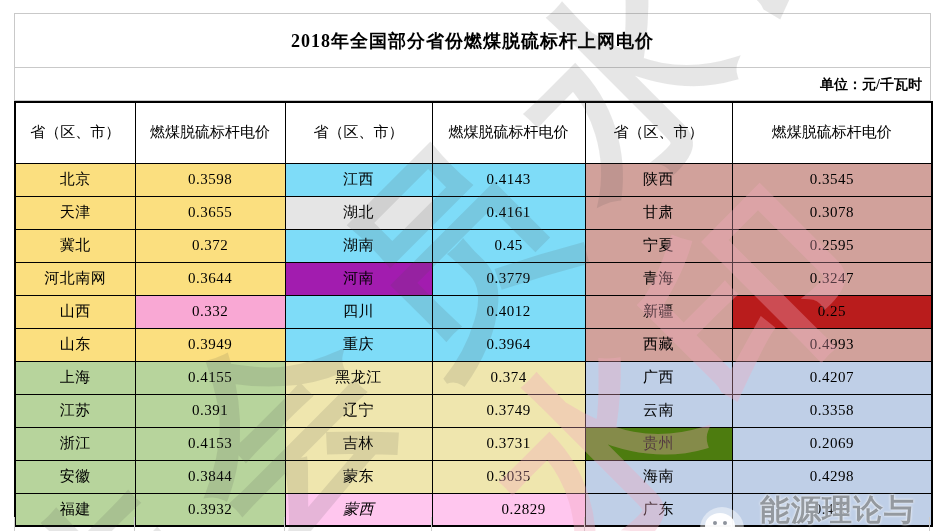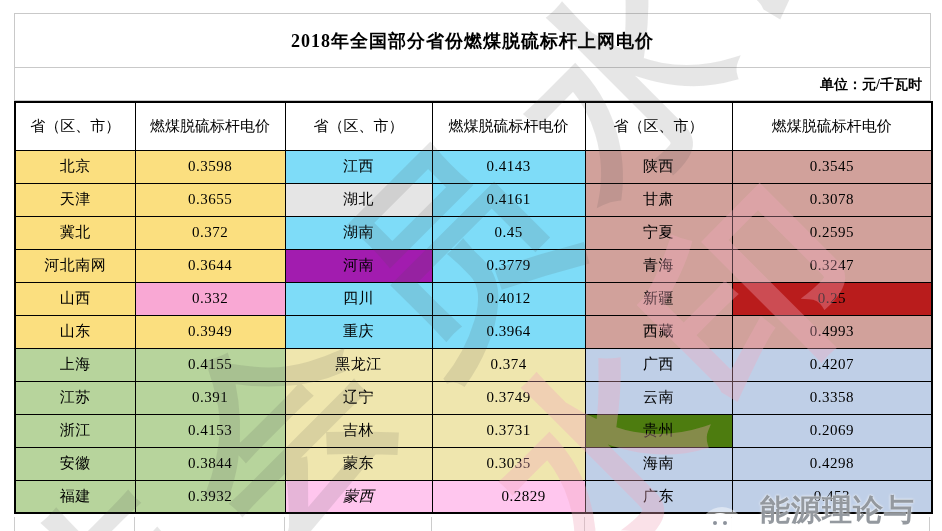--- a/index.html
+++ b/index.html
@@ -33,21 +33,21 @@
     width: 917px;
     border-collapse: collapse; table-layout: fixed;
     border: 2px solid #000;
   }
   .price-table th, .price-table td {
     border: 1px solid #000;
     text-align: center; vertical-align: middle;
     font-size: 15px; font-weight: normal;
     padding: 0; overflow: hidden; white-space: nowrap;
   }
-  .price-table th { height: 48px; background: #ffffff; }
+  .price-table th { height: 61px; background: #ffffff; }
   .price-table td { height: 33px; letter-spacing: 0.5px; }
   .col-a { width: 120px; } .col-b { width: 150px; }
   .col-c { width: 147px; } .col-d { width: 153px; }
   .col-e { width: 147px; } .col-f { width: 200px; }
   
   .stub {
     position: absolute; top: 517px; height: 14px; width: 1px;
     background: #cccccc;
   }
   

